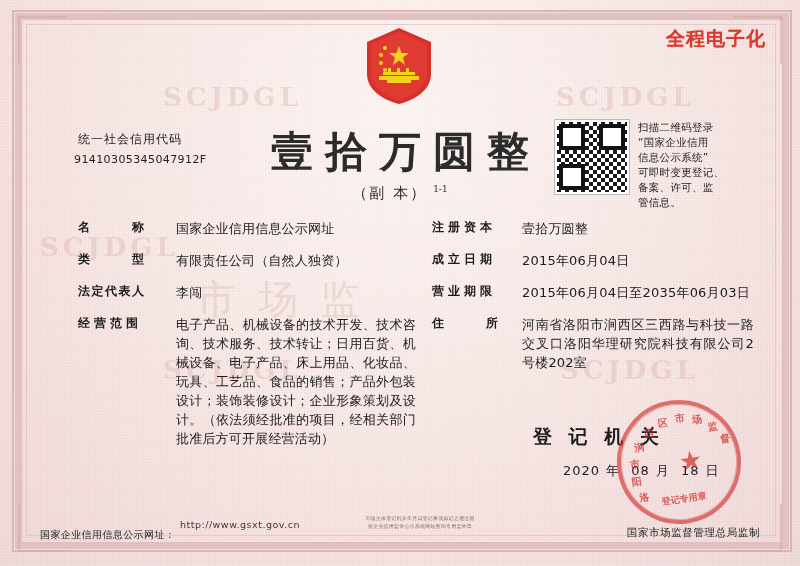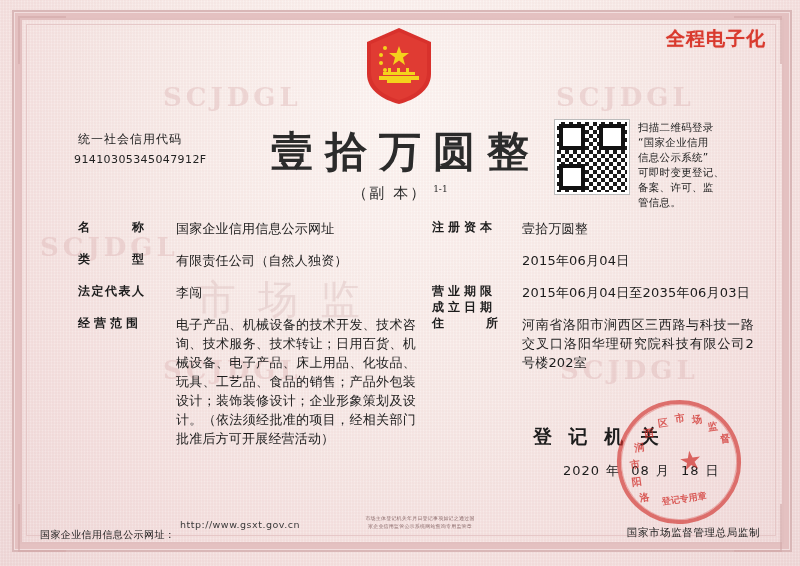--- a/index.html
+++ b/index.html
@@ -398,21 +398,21 @@
 
   <div class="field-label left-col-label" style="top:283px; letter-spacing:1.5px;">法定代表人</div>
   <div class="field-value" style="left:176px; top:283px; width:248px;">李闯</div>
 
   <div class="field-label left-col-label" style="top:315px; letter-spacing:4px;">经营范围</div>
   <div class="field-value" style="left:176px; top:315px; width:240px; text-align:justify;">电子产品、机械设备的技术开发、技术咨询、技术服务、技术转让；日用百货、机械设备、电子产品、床上用品、化妆品、玩具、工艺品、食品的销售；产品外包装设计；装饰装修设计；企业形象策划及设计。（依法须经批准的项目，经相关部门批准后方可开展经营活动）</div>
 
   <div class="field-label right-col-label" style="top:219px; letter-spacing:4px;">注册资本</div>
   <div class="field-value" style="left:522px; top:219px; width:236px;">壹拾万圆整</div>
 
-  <div class="field-label right-col-label" style="top:251px; letter-spacing:4px;margin-top:48px;">成立日期</div>
+  <div class="field-label right-col-label" style="top:251px; letter-spacing:4px;">成立日期</div>
   <div class="field-value" style="left:522px; top:251px; width:236px;">2015年06月04日</div>
 
   <div class="field-label right-col-label" style="top:283px; letter-spacing:4px;">营业期限</div>
   <div class="field-value" style="left:522px; top:283px; width:250px;">2015年06月04日至2035年06月03日</div>
 
   <div class="field-label right-col-label" style="top:315px; letter-spacing:6px;">住　　所</div>
   <div class="field-value" style="left:522px; top:315px; width:232px; text-align:justify;">河南省洛阳市涧西区三西路与科技一路交叉口洛阳华理研究院科技有限公司2号楼202室</div>
 
   <div class="registry">登 记 机 关</div>
 

